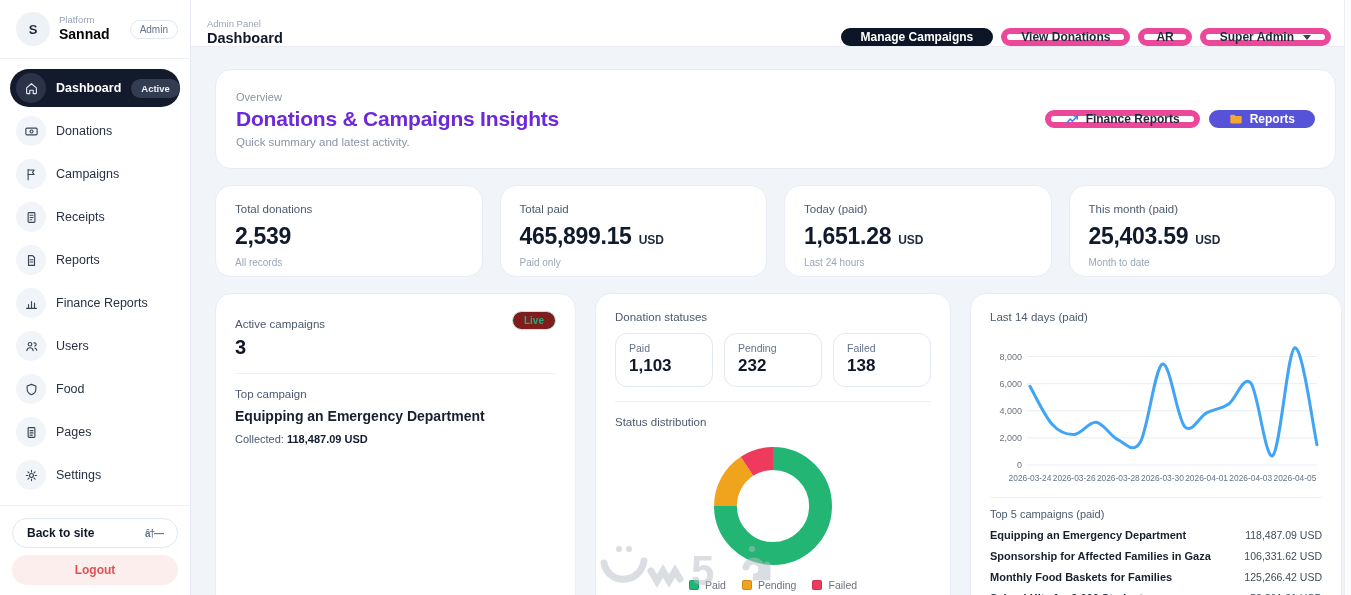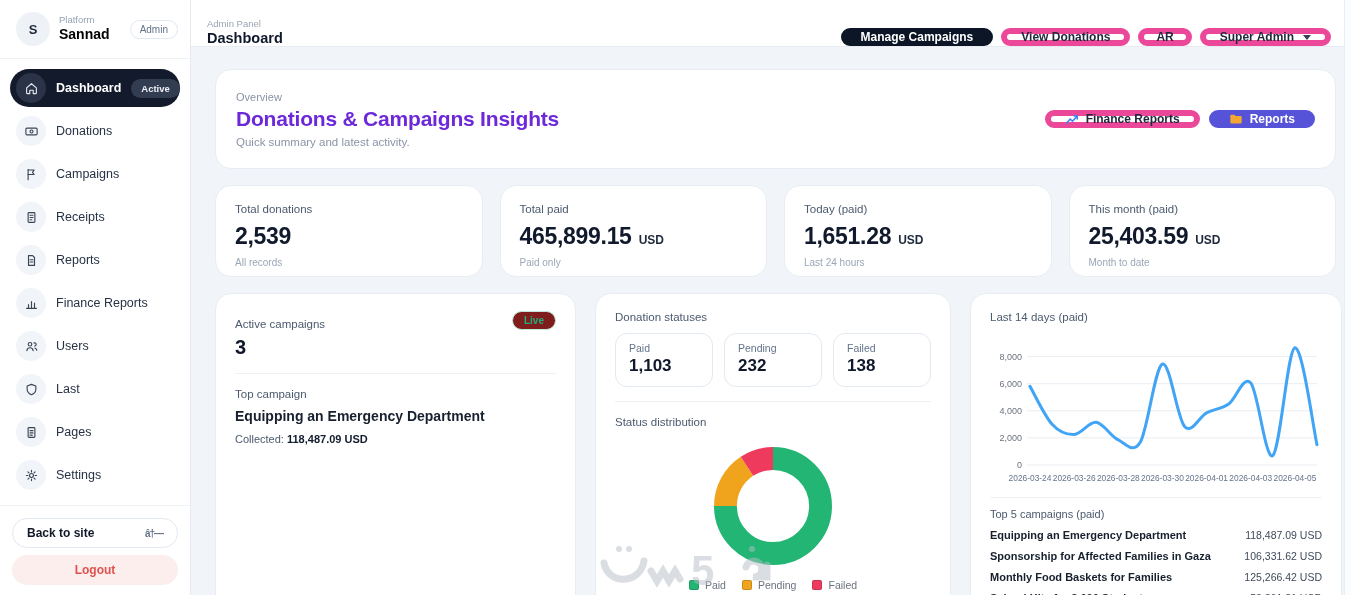--- a/index.html
+++ b/index.html
@@ -194,21 +194,21 @@
             </svg>
         </span>
         <span class="nav-label">Users</span>
       </div>
       <div class="nav-item">
         <span class="nav-icon">
           <svg viewBox="0 0 20 20">
               <path d="M10 3.2l5.8 2.1v4.4c0 3.8-2.6 6.1-5.8 7.3-3.2-1.2-5.8-3.5-5.8-7.3V5.3Z"></path>
             </svg>
         </span>
-        <span class="nav-label">Last</span>
+        <span class="nav-label">Food</span>
       </div>
       <div class="nav-item">
         <span class="nav-icon">
           <svg viewBox="0 0 20 20">
               <rect x="5.5" y="3.5" width="9" height="13" rx="1.2"></rect>
               <path d="M8 7.5h4M8 10.5h4M8 13.5h3"></path>
             </svg>
         </span>
         <span class="nav-label">Pages</span>
       </div>

